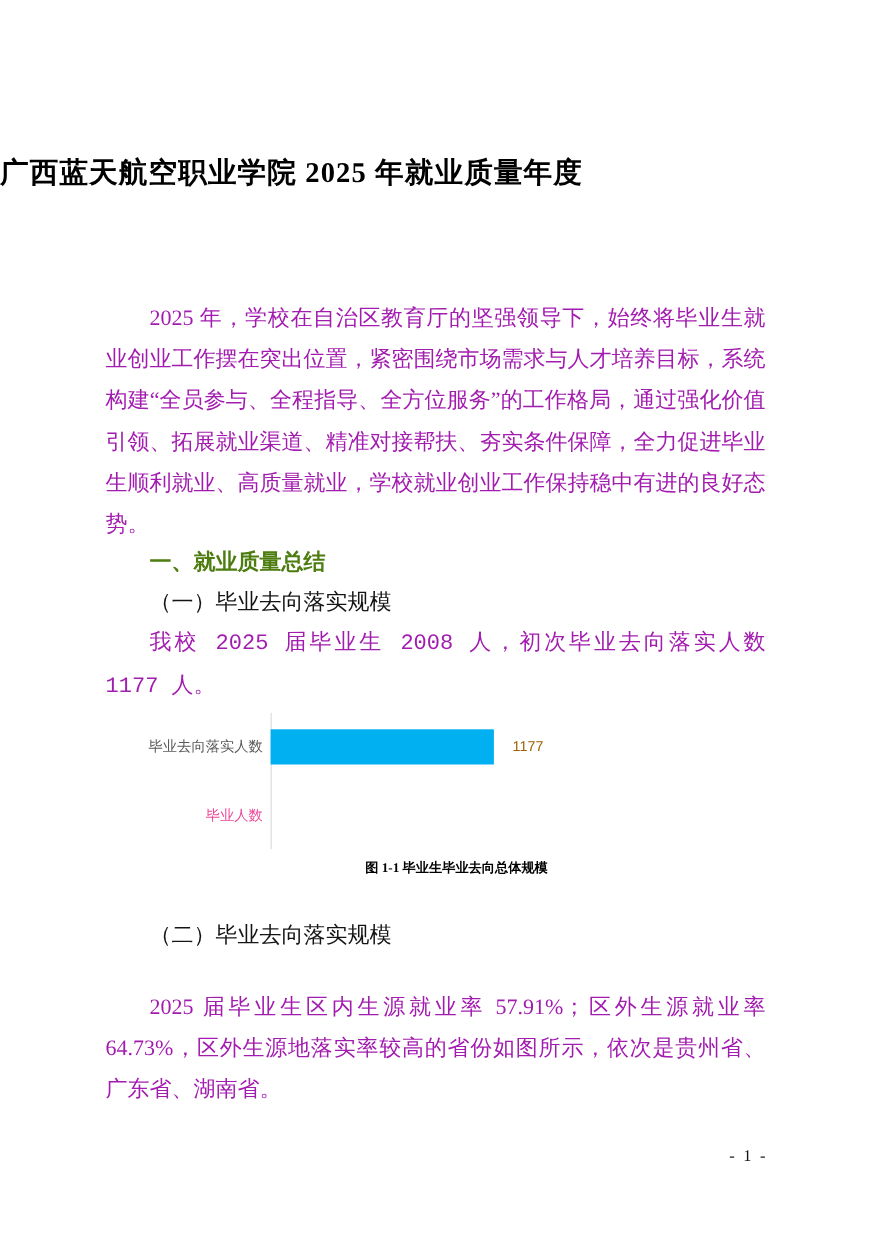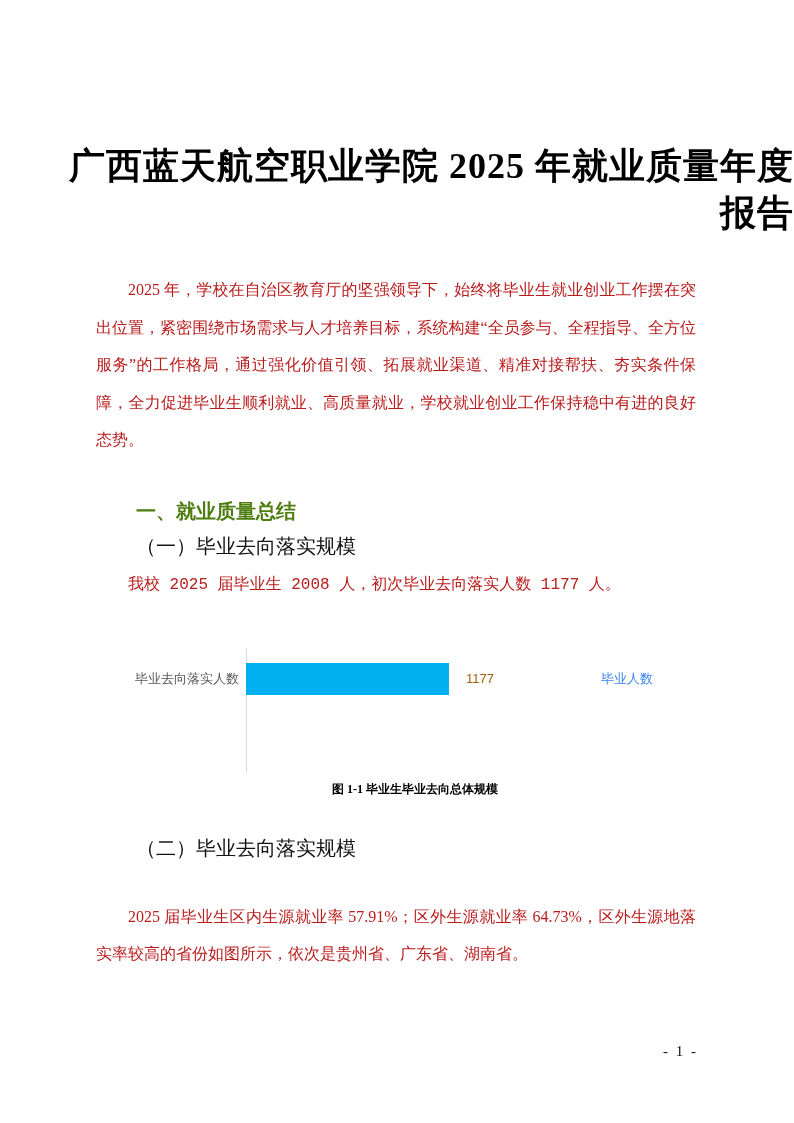--- a/index.html
+++ b/index.html
@@ -10,41 +10,41 @@
     height: 1123px;
     background: #ffffff;
     overflow: hidden;
     font-family: "Liberation Serif", "DejaVu Serif", serif;
     color: #141414;
   }
 
   
   .doc-title {
     position: absolute;
-    top: 143px;
+    top: 133px;
     left: 0;
     width: 100%;
-    text-align: right;
-    font-size: 36px;
+    text-align: left;
+    font-size: 26px;
     line-height: 47px;
     font-weight: 700;
     letter-spacing: 1px;
     color: #000000;
   }
 
   
   .body-text {
     position: absolute;
     left: 96px;
     width: 600px;
-    font-size: 16px;
+    font-size: 20px;
     line-height: 37.5px;
     text-align: justify;
     text-indent: 2em;
-    color: #b91c1c;
+    color: #a21caf;
   }
   .intro { top: 271px; }
 
   .h2 {
     position: absolute;
     left: 96px;
     width: 600px;
     top: 497px;
     font-family: "Liberation Sans", "DejaVu Sans", sans-serif;
     font-weight: 700;
@@ -54,38 +54,37 @@
     color: #4d7c0f;
   }
   .h3 {
     position: absolute;
     left: 96px;
     width: 600px;
     font-size: 20px;
     line-height: 28px;
     text-indent: 2em;
     color: #141414;
-    font-family: Liberation Mono, monospace;
   }
   .h3-1 { top: 534px; }
   .h3-2 { top: 836px; }
 
   .p-scale { top: 566px; line-height: 39px; font-family: Liberation Mono, monospace; }
   .p-origin { top: 866px; line-height: 37px; margin-top: 32px; }
 
   
   .chart {
     position: absolute;
     left: 100px;
     top: 648px;
     width: 560px;
     height: 124px;
     padding: 15px 0;
     display: flex;
-    flex-direction: row;
+    flex-direction: column;
     justify-content: space-between;
     font-family: "Liberation Sans", "DejaVu Sans", sans-serif;
   }
   .axis-line {
     position: absolute;
     left: 146px;
     top: 0;
     bottom: 0;
     width: 1px;
   }
@@ -144,21 +143,20 @@
     letter-spacing: 2px;
   }
 </style>
 </head>
 <body>
 
 <div class="page">
 
   <div class="doc-title">
     <div>广西蓝天航空职业学院 2025 年就业质量年度</div>
-    <div>报告</div>
   </div>
 
   <p class="body-text intro">2025 年，学校在自治区教育厅的坚强领导下，始终将毕业生就业创业工作摆在突出位置，紧密围绕市场需求与人才培养目标，系统构建“全员参与、全程指导、全方位服务”的工作格局，通过强化价值引领、拓展就业渠道、精准对接帮扶、夯实条件保障，全力促进毕业生顺利就业、高质量就业，学校就业创业工作保持稳中有进的良好态势。</p>
 
   <div class="h2">一、就业质量总结</div>
 
   <div class="h3 h3-1">（一）毕业去向落实规模</div>
 
   <p class="body-text p-scale">我校 2025 届毕业生 2008 人，初次毕业去向落实人数 1177 人。</p>
 
@@ -166,21 +164,21 @@
     <div class="axis-line" style="background: rgb(217, 217, 217);"></div>
 
   <div class="bar-row">
         <span class="bar-cat" style="color: rgb(89, 89, 89);">毕业去向落实人数</span>
         <div class="bar-area">
           <div class="bar-rect" style="width: 203px; background: rgb(0, 176, 240);"></div>
           <span class="bar-val" style="left: 220px; color: #a16207;">1177</span>
         </div>
       </div>
       <div class="bar-row">
-        <span class="bar-cat" style="color: #3b82f6;">毕业人数</span>
+        <span class="bar-cat" style="color: #ec4899;">毕业人数</span>
       </div>
     </div>
 
   <div class="chart-caption">图 1-1 毕业生毕业去向总体规模</div>
 
   <div class="h3 h3-2">（二）毕业去向落实规模</div>
 
   <p class="body-text p-origin">2025 届毕业生区内生源就业率 57.91%；区外生源就业率 64.73%，区外生源地落实率较高的省份如图所示，依次是贵州省、广东省、湖南省。</p>
 
   <div class="page-number">- 1 -</div>

